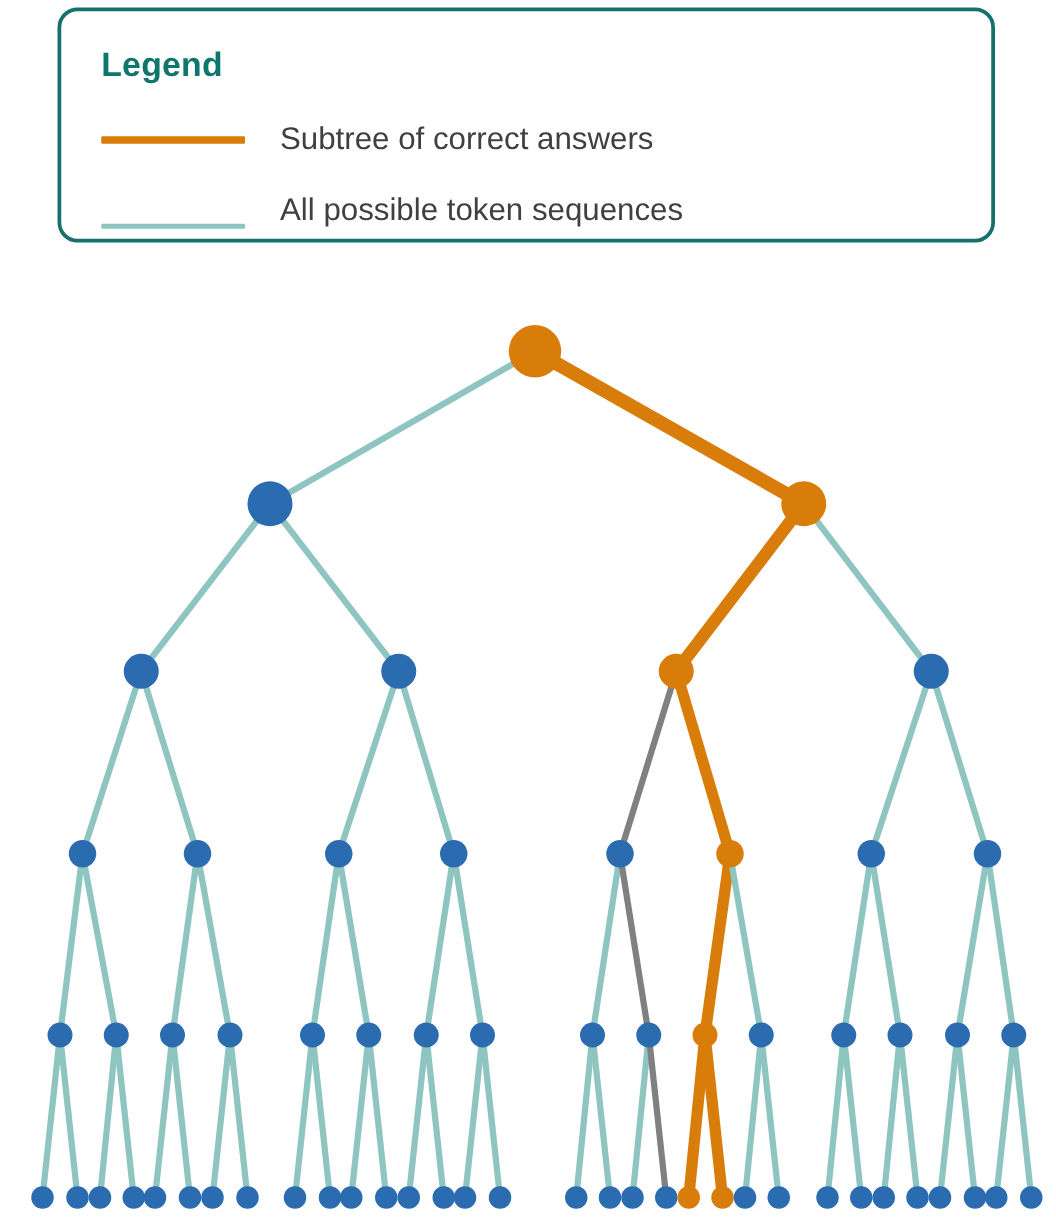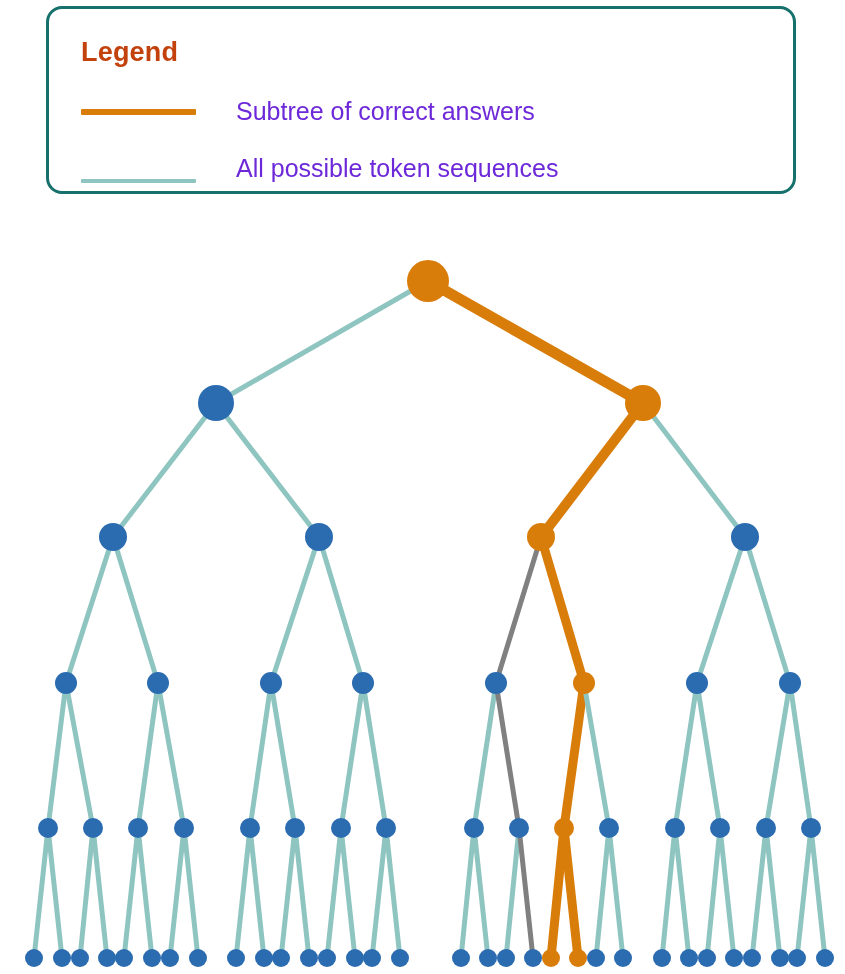--- a/index.html
+++ b/index.html
@@ -29,42 +29,42 @@
     border: 3px solid #16706b;
     border-radius: 16px;
     background: #ffffff;
   }
   .legend-title {
     position: absolute;
     left: 32px;
     top: 28px;
     font-size: 27px;
     font-weight: bold;
-    color: #c2410c;
+    color: #0f766e;
     letter-spacing: 0.2px;
   }
   .legend-row {
     position: absolute;
     left: 32px;
     display: flex;
     align-items: center;
   }
   .legend-row.r1 { top: 88px; }
   .legend-row.r2 { top: 145px; align-items: flex-end; }
   .legend-swatch {
     width: 115px;
     height: 6px;
     border-radius: 1px;
     flex: 0 0 auto;
   }
   .legend-swatch.thin { height: 4px; }
   .legend-label {
-    margin-left: 40px;
+    margin-left: 28px;
     font-size: 25px;
-    color: #6d28d9;
+    color: #404040;
     white-space: nowrap;
   }
   svg.tree {
     position: absolute;
     left: 0;
     top: 0;
     width: 845px;
     height: 974px;
     display: block;
   }

